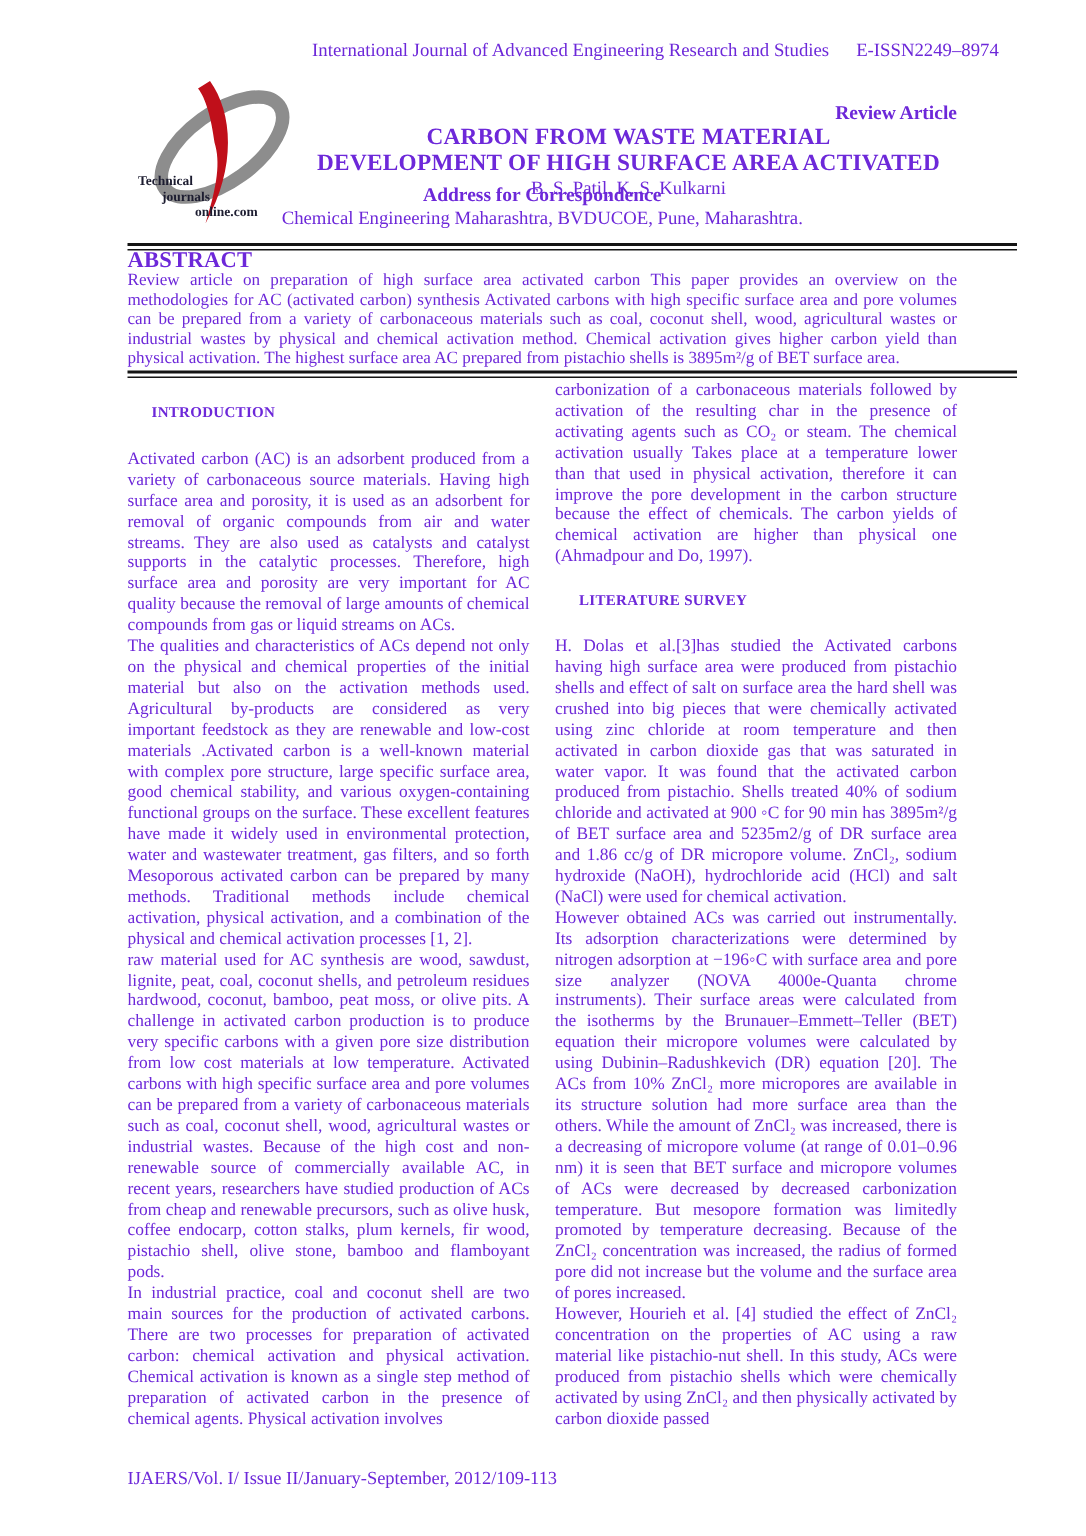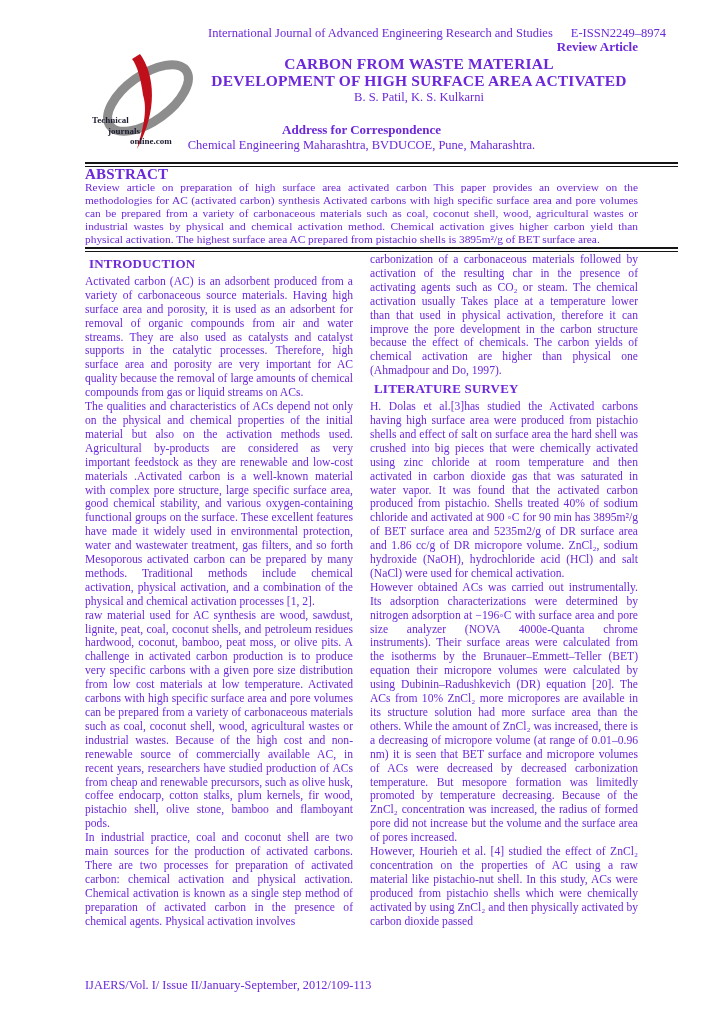--- a/index.html
+++ b/index.html
@@ -11,21 +11,21 @@
     font-family:"Liberation Serif","DejaVu Serif",serif;
     overflow:hidden;
     padding-left:40px;
   }
   .jheader{
     position:absolute;top:26px;left:160px;right:50px;
     display:flex;justify-content:center;gap:18px;
     font-size:12.5px;white-space:nowrap;
   }
   .logo{position:absolute;top:53px;left:85px;}
-  .headblock{position:absolute;top:39px;left:200px;width:438px;text-align:center;}
+  .headblock{position:absolute;top:67px;left:200px;width:438px;text-align:center;}
   .review-article{text-align:right;font-weight:bold;font-size:13px;line-height:15px;}
   .title{font-weight:bold;font-size:15.5px;line-height:17px;letter-spacing:.2px;margin-top:1px;}
   .authors{font-size:12.5px;line-height:15px;margin-top:1px;}
   .addrblock{position:absolute;top:122px;left:125px;width:473px;text-align:center;}
   .addr-heading{font-weight:bold;font-size:13px;line-height:16px;}
   .addr-line{font-size:12.5px;line-height:15px;}
   .double-rule{
     position:absolute;left:85px;right:86px;height:2px;
     border-top:2px solid #151515;border-bottom:1px solid #151515;
   }
@@ -37,21 +37,21 @@
   }
   .abstract-text{
     position:absolute;top:181px;left:85px;width:553px;
     font-size:11.4px;line-height:13px;text-align:justify;margin:0;
   }
   .columns{
     position:absolute;top:253px;left:85px;width:553px;
     display:flex;gap:17px;
   }
   .col{width:268px;font-size:11.6px;line-height:13.9px;text-align:justify;}
-  .col h3{font-size:13px;font-weight:bold;margin:4px;text-align:left;letter-spacing:.2px;}
+  .col h3{font-size:10px;font-weight:bold;margin:16px;text-align:left;letter-spacing:.2px;}
   .col p{margin:0;}
   .footer{position:absolute;top:978px;left:85px;font-size:12.3px;}
   .logo-text{font-family:"Liberation Serif","DejaVu Serif",serif;font-weight:bold;fill:#1c1c30;}
 </style>
 </head>
 <body>
 
 <div class="page">
 
   <div class="jheader">

